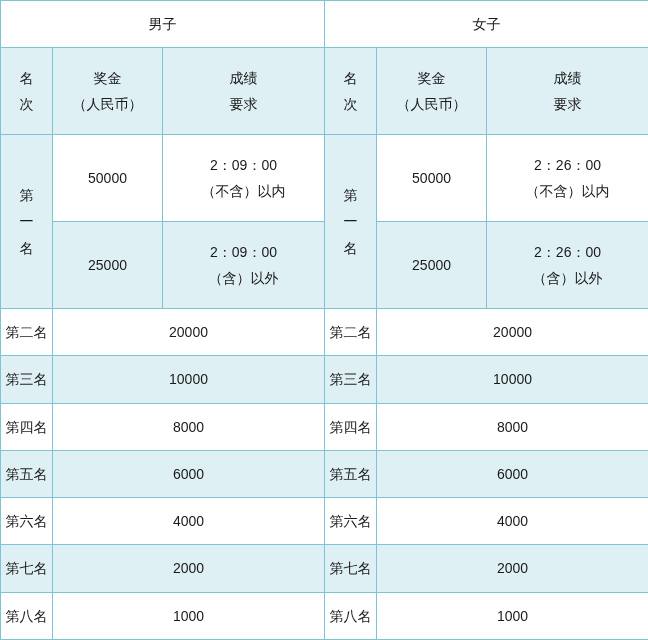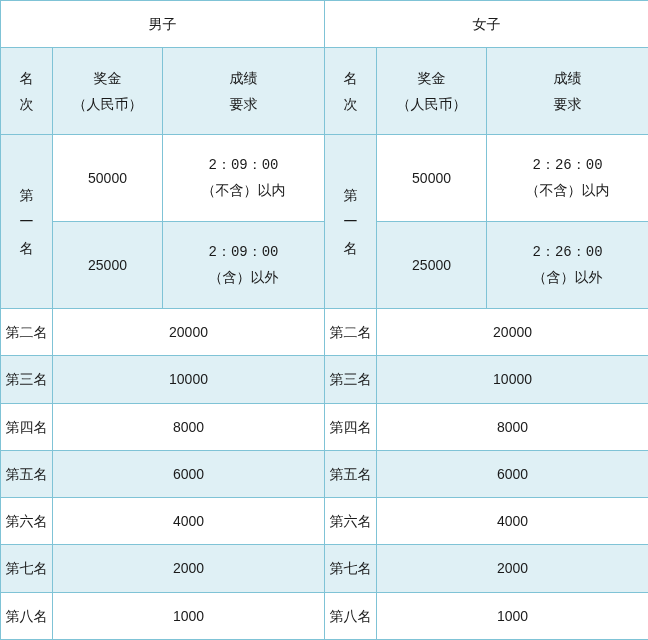--- a/index.html
+++ b/index.html
@@ -36,21 +36,21 @@
   .hdr-gender {
     font-size: 15px;
   }
   .col-rank { width: 52px; }
   .col-prize { width: 110px; }
   .col-req  { width: 162px; }
   .rank-vert {
     letter-spacing: 0;
   }
   .two-line span { display: block; }
-  .nowrap { white-space: nowrap; font-family: Liberation Mono, monospace; }
+  .nowrap { white-space: nowrap; }
 </style>
 </head>
 <body>
 
 <table id="prize-table">
   <colgroup>
     <col class="col-rank">
       <col class="col-prize">
       <col class="col-req">
     <col class="col-rank">

